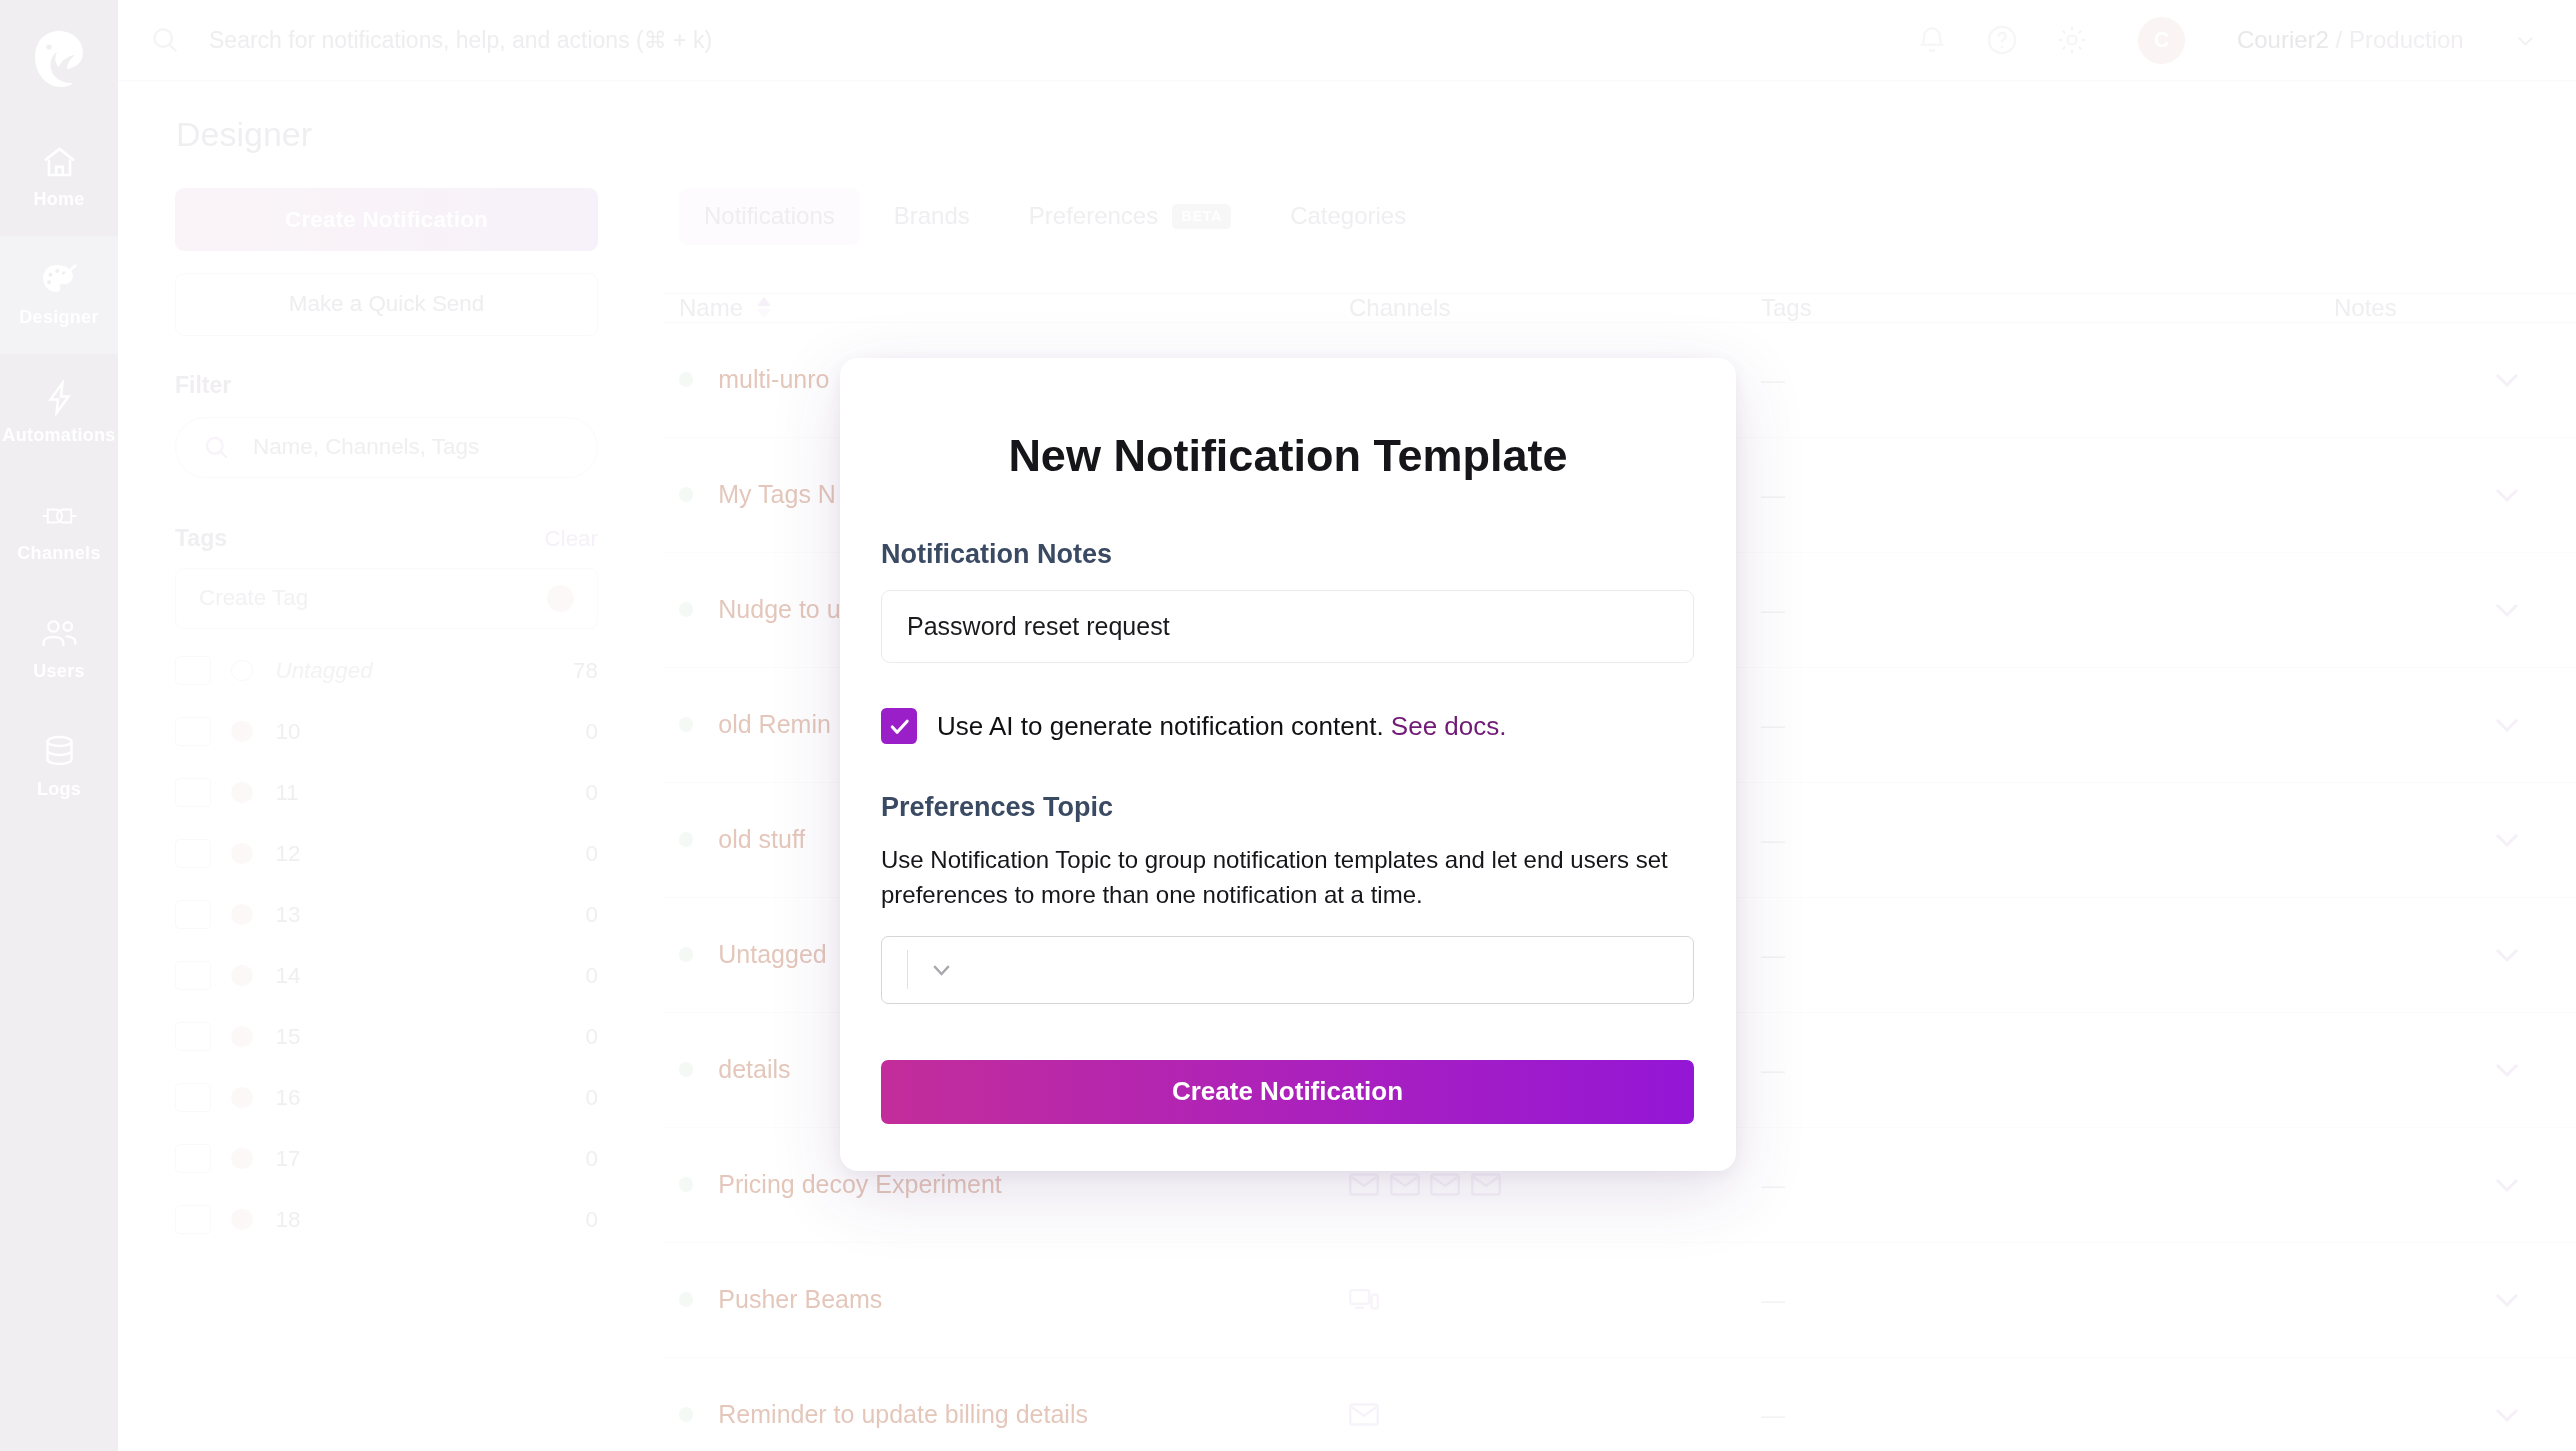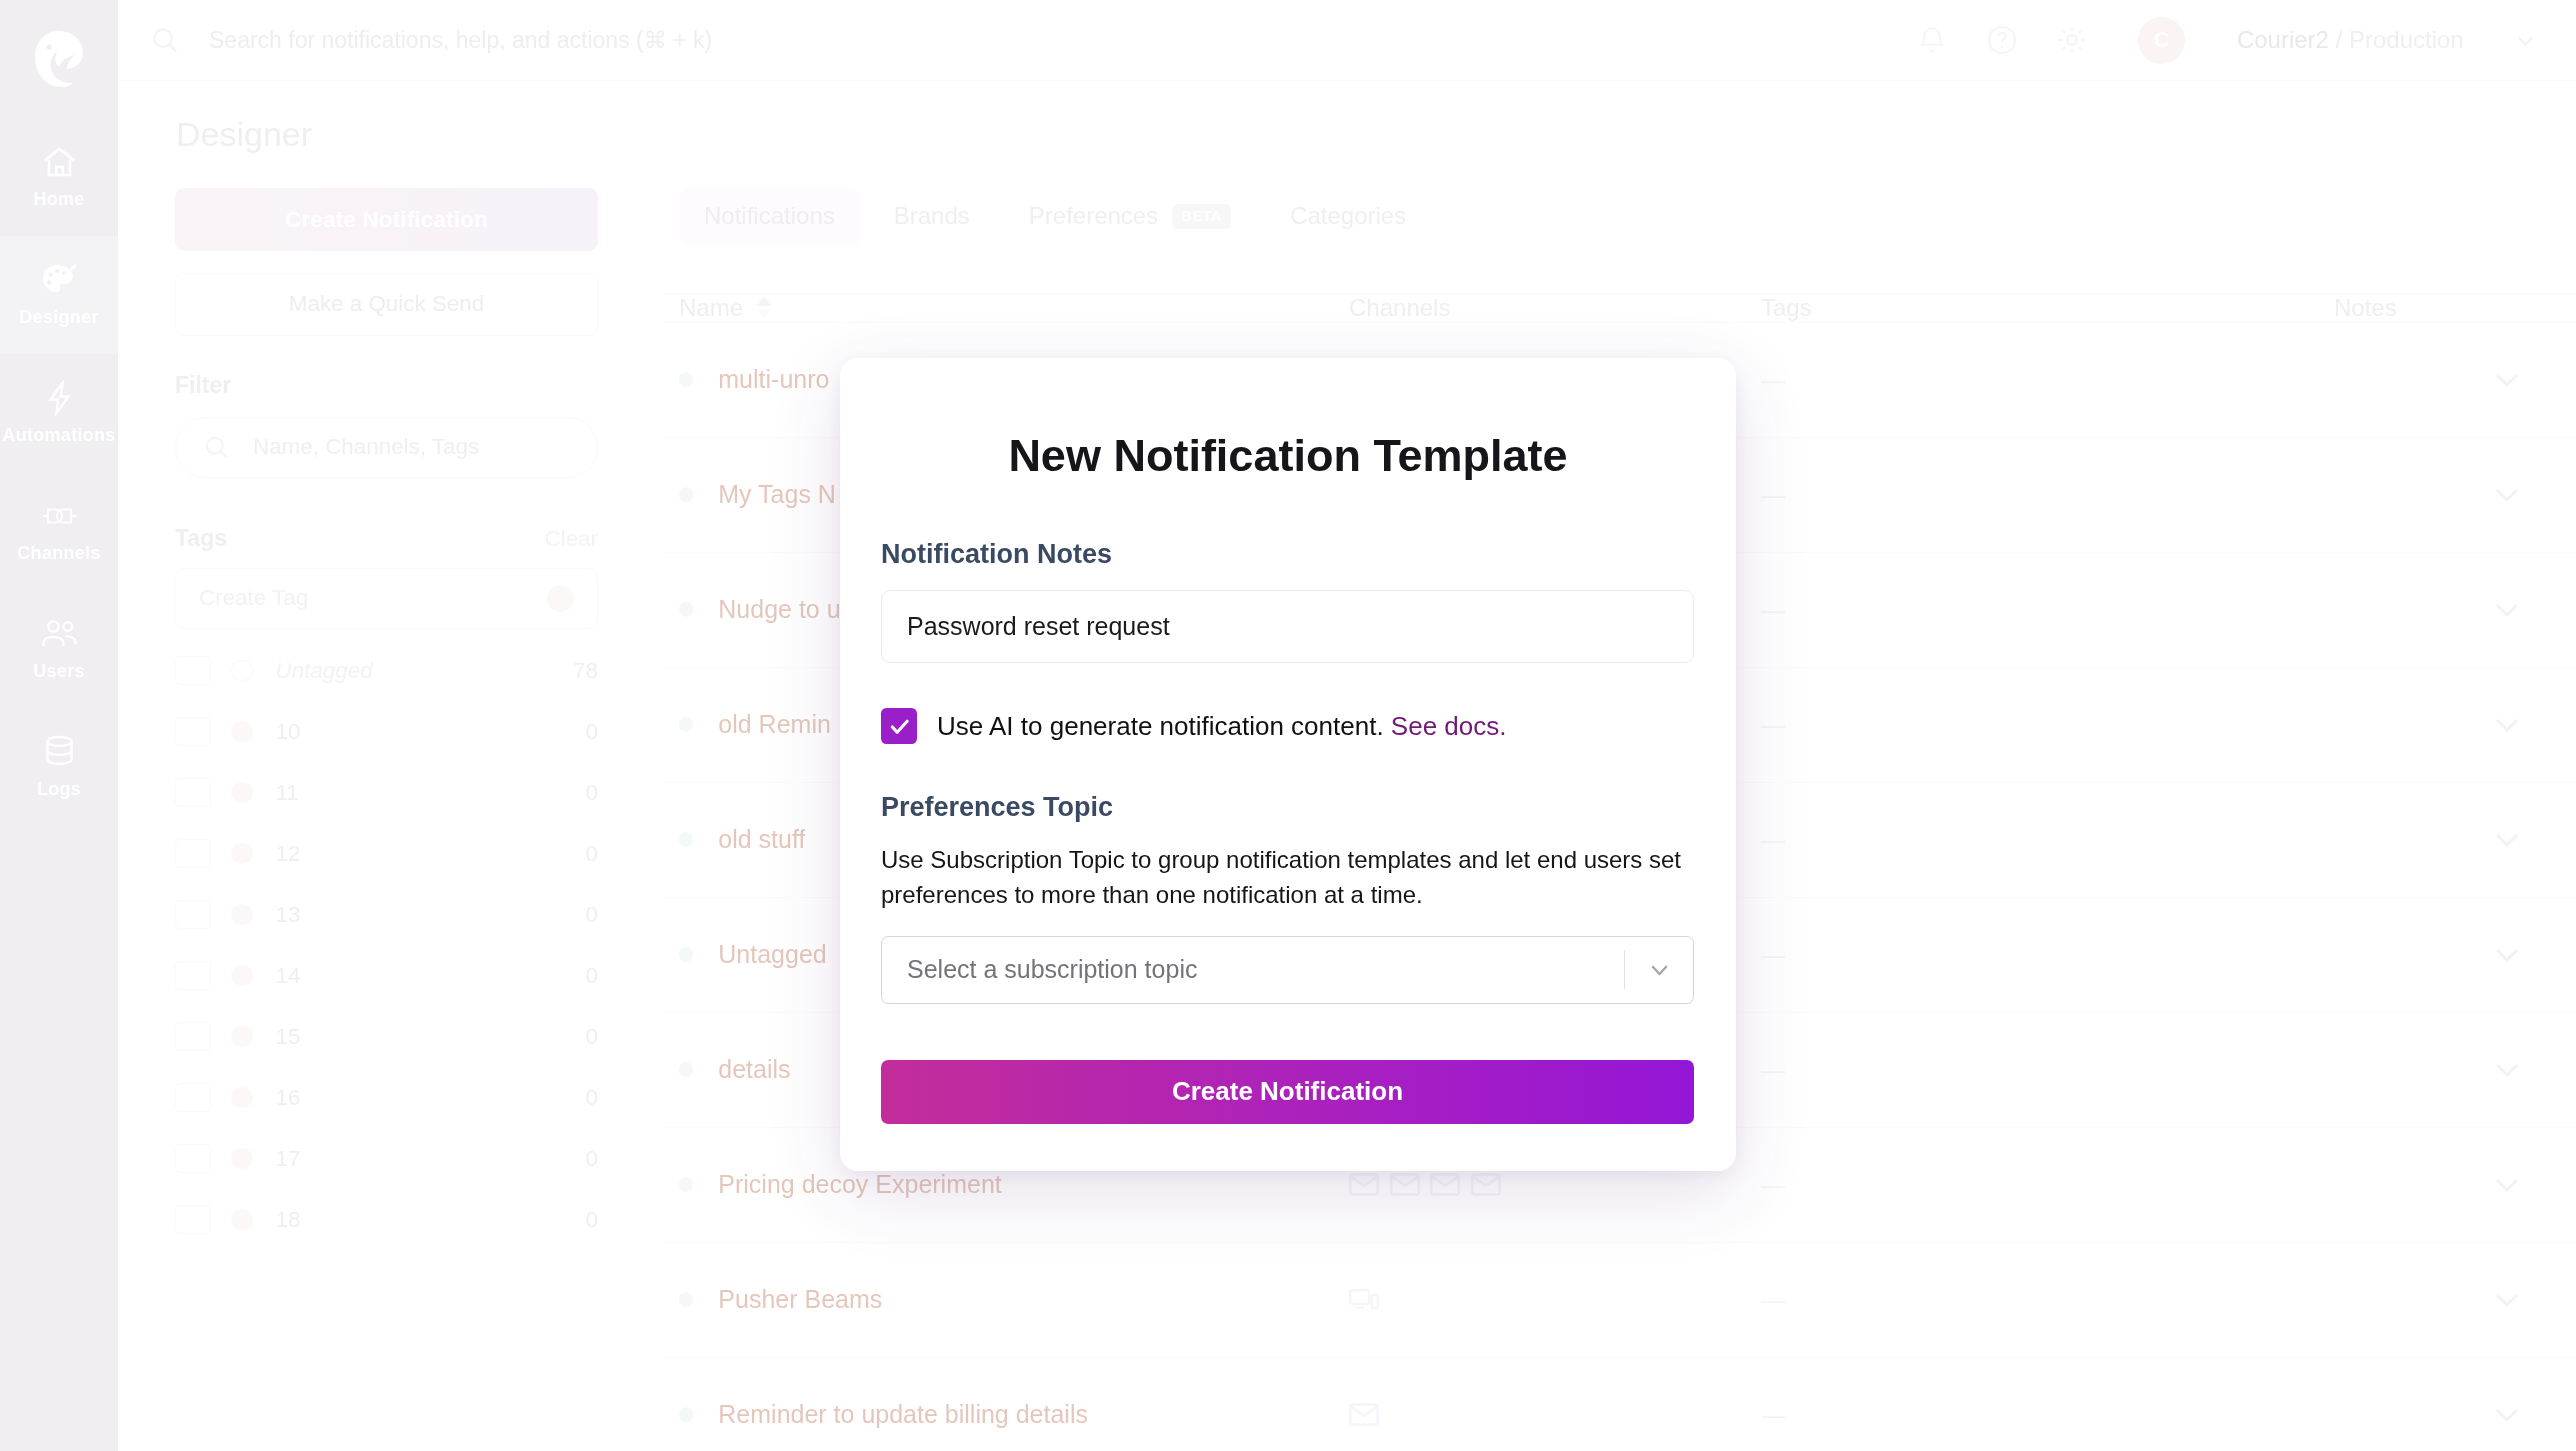--- a/index.html
+++ b/index.html
@@ -698,24 +698,23 @@
     <div class="check-row">
       <span class="checkbox">
         <svg viewBox="0 0 24 24" fill="none" stroke="#ffffff" stroke-width="3.2" stroke-linecap="round" stroke-linejoin="round">
           <path d="M4.5 12.5 9.5 18 20 6.5"></path>
         </svg>
       </span>
       <span class="check-text"><span>Use AI to generate notification content. </span><span class="link">See docs.</span></span>
     </div>
 
     <div class="sub-label">Preferences Topic</div>
-    <div class="sub-desc">Use Subscription Topic to group notification templates and let end users set preferences to more than one notification at a time.</div>
+    <div class="sub-desc">Use Notification Topic to group notification templates and let end users set preferences to more than one notification at a time.</div>
 
     <div class="select-box">
-      <span class="sb-ph">Select a subscription topic</span>
       <span class="sb-div"></span>
       <span class="sb-caret">
         <svg width="27" height="27" viewBox="0 0 24 24" fill="none" stroke="#a9a6ad" stroke-width="2">
           <path d="M5.5 9l6.5 7 6.5-7"></path>
         </svg>
       </span>
     </div>
 
     <div class="btn-create-modal">Create Notification</div>
   </div>

